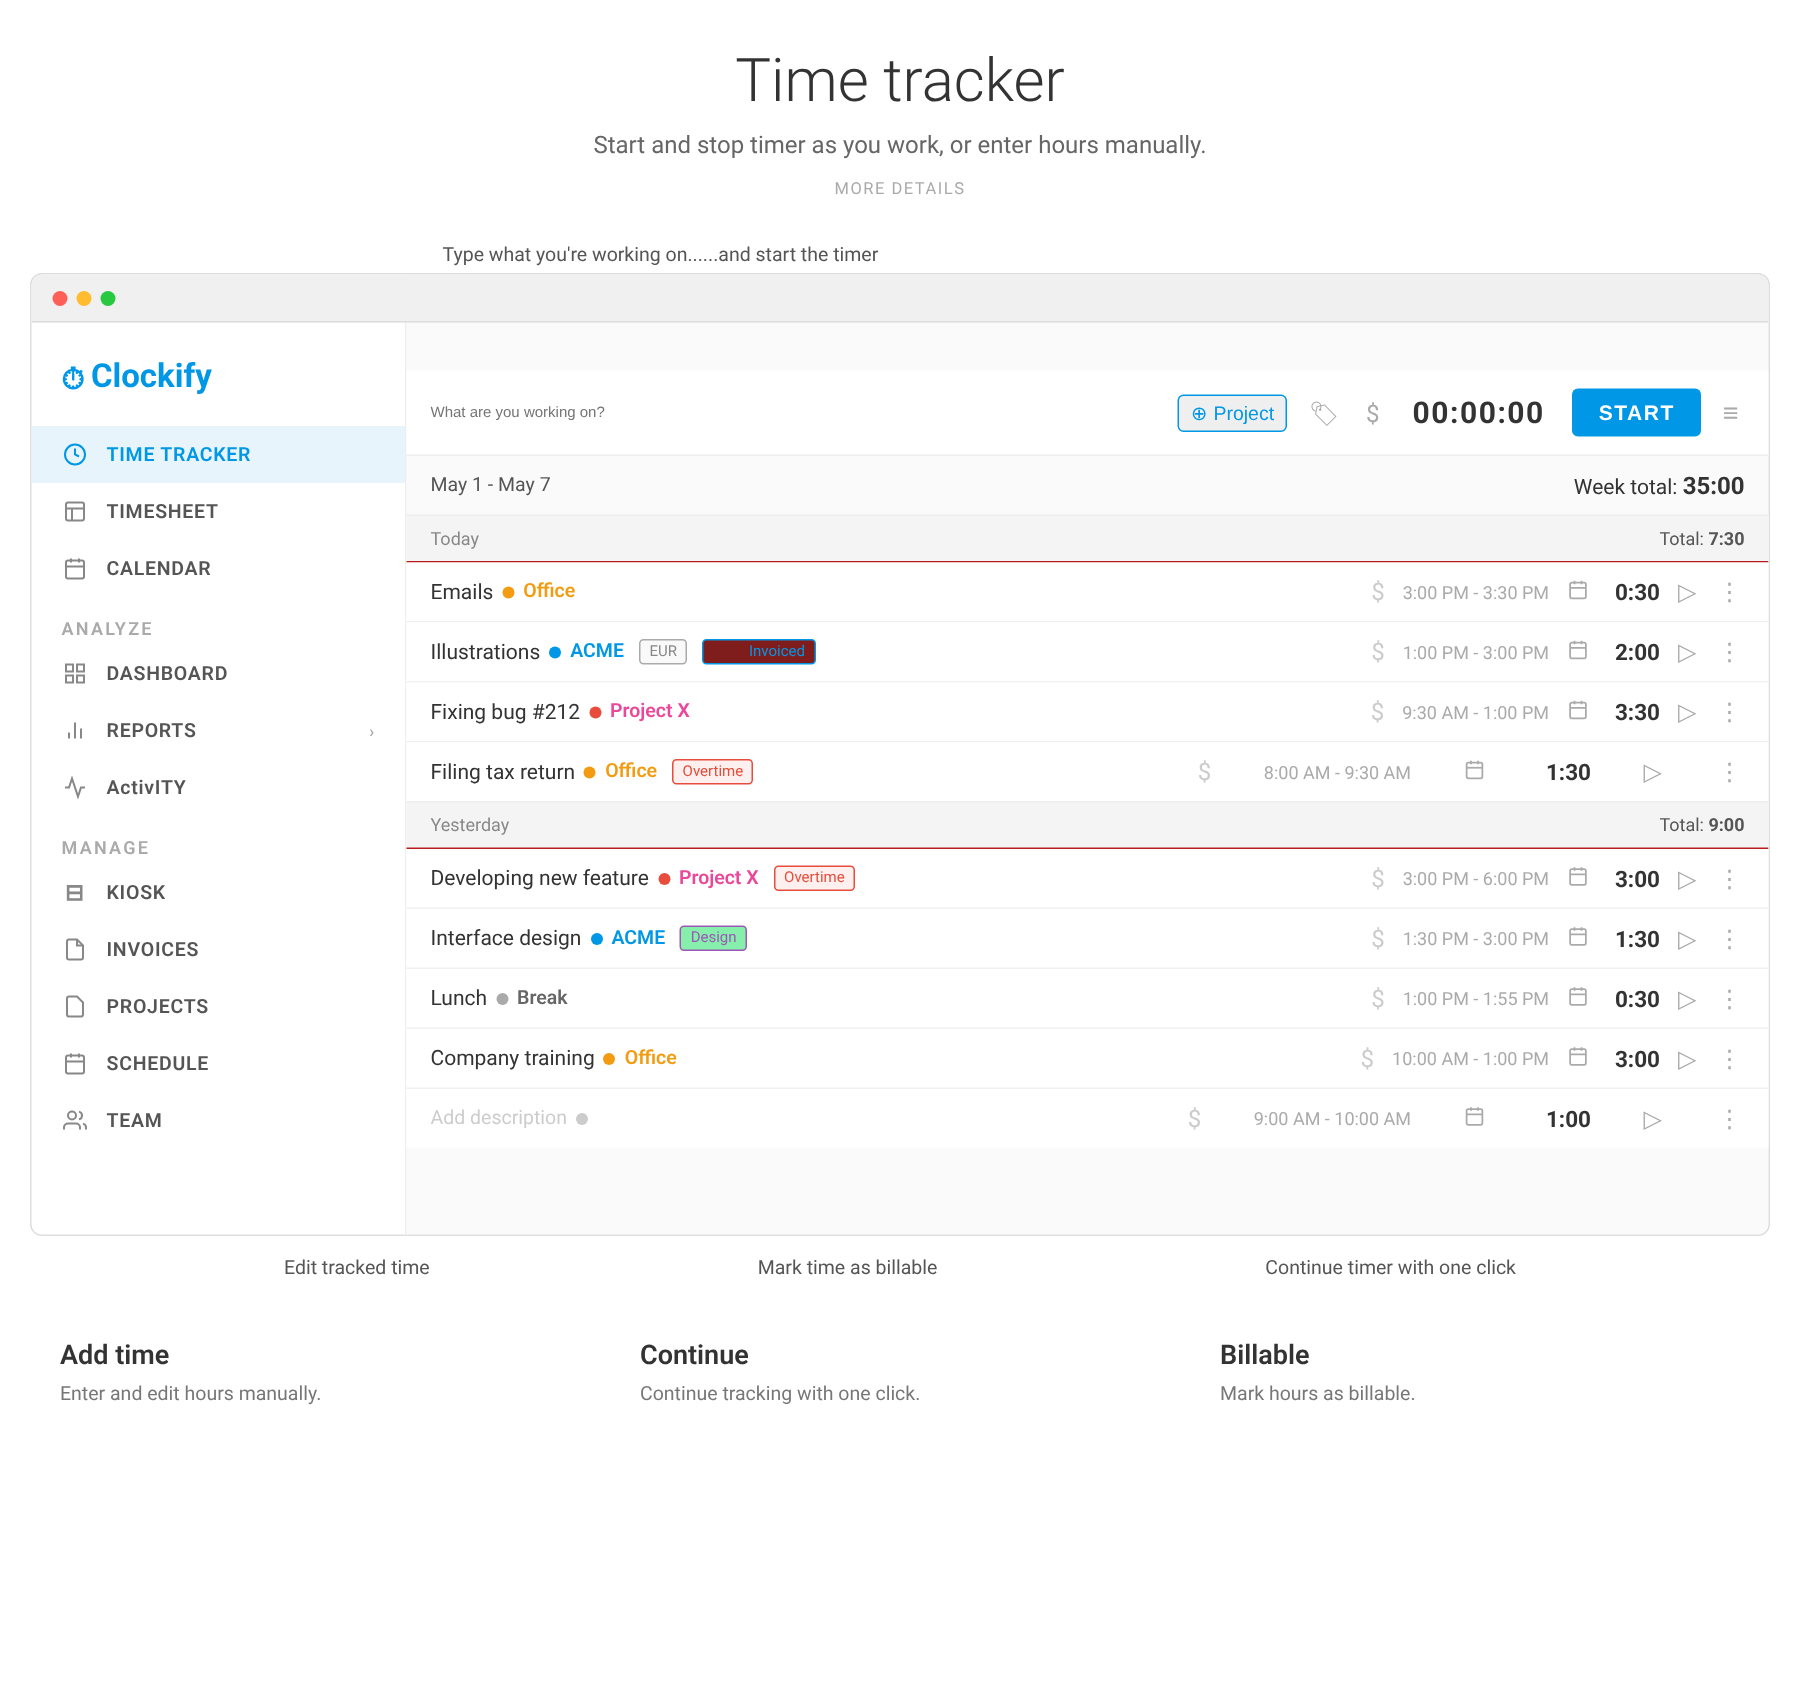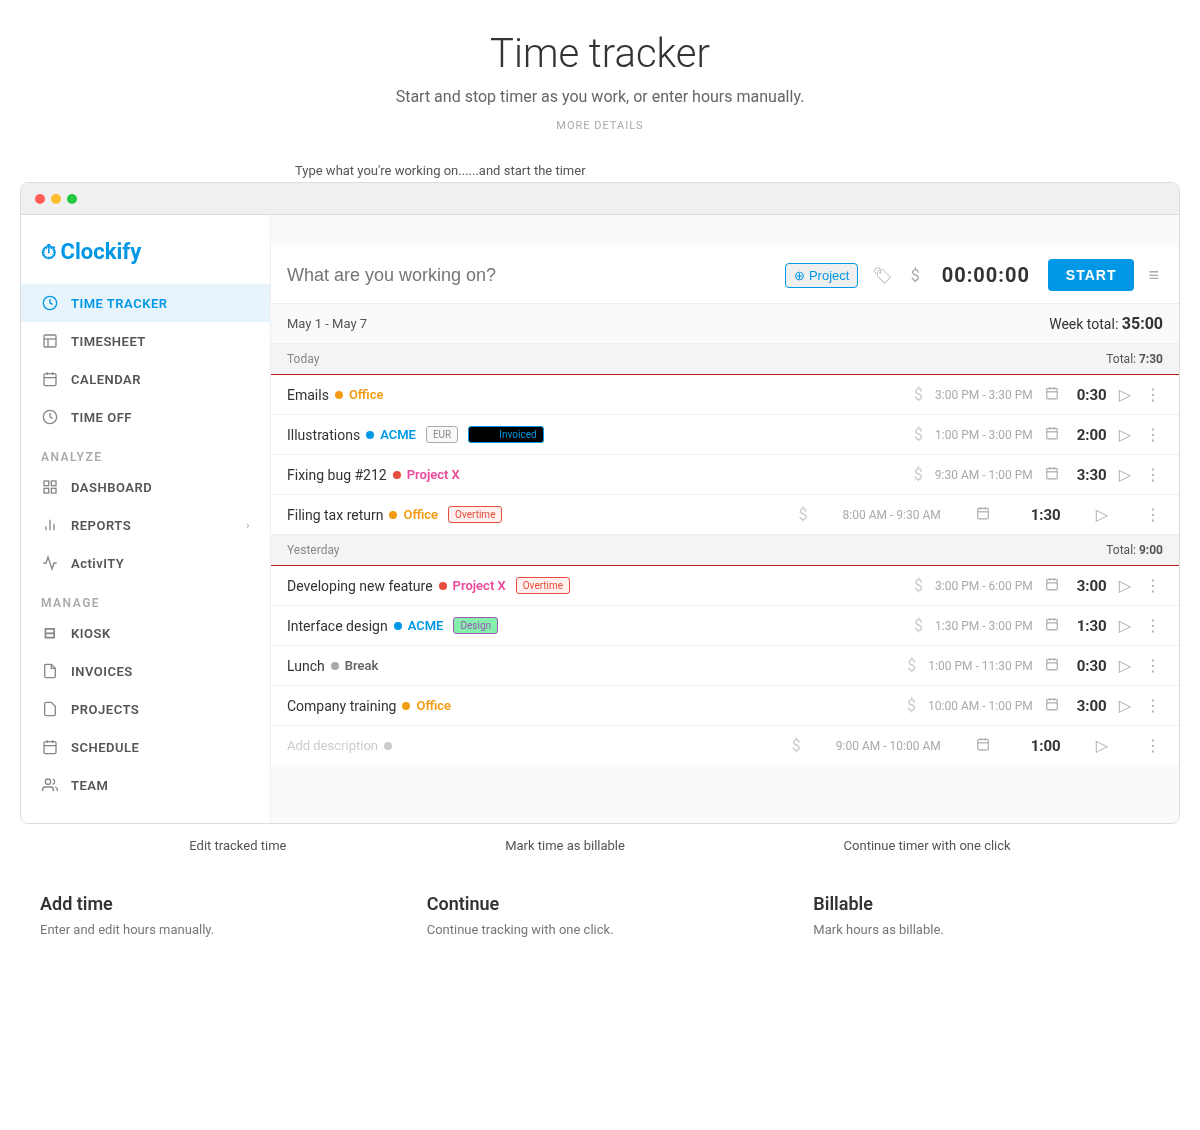--- a/index.html
+++ b/index.html
@@ -25,21 +25,21 @@
     .sidebar-icon { width: 18px; height: 18px; display: flex; align-items: center; justify-content: center; color: #888; font-size: 15px; flex-shrink: 0; }
     .sidebar-item.active .sidebar-icon { color: #0097e6; }
     .sidebar-section-label { padding: 14px 20px 4px; font-size: 12px; color: #aaa; letter-spacing: 1.5px; font-weight: 600; }
     .sidebar-arrow { margin-left: auto; font-size: 11px; color: #aaa; }
 
     
     .main-content { flex: 1; padding-top: 32px; background: #fafafa; }
 
     
     .timer-bar { background: #fff; border-bottom: 1px solid #eee; padding: 12px 16px; display: flex; align-items: center; gap: 10px; }
-    .timer-input { flex: 1; border: none; outline: none; font-size: 18px; color: #8b5cf6; background: transparent; }
+    .timer-input { flex: 1; border: none; outline: none; font-size: 10px; color: #8b5cf6; background: transparent; }
     .timer-project-btn { display: flex; align-items: center; gap: 4px; font-size: 13px; color: #0097e6; cursor: pointer; border: 1px solid #0097e6; border-radius: 4px; padding: 4px 8px; }
     .timer-tag-btn { font-size: 16px; color: #aaa; cursor: pointer; padding: 0 4px; }
     .timer-bill-btn { font-size: 16px; color: #aaa; cursor: pointer; padding: 0 4px; }
     .timer-time { font-size: 20px; font-weight: 700; color: #333; margin: 0 8px; letter-spacing: 1px; }
     .timer-start-btn { background: #0097e6; color: #fff; border: none; border-radius: 4px; padding: 8px 18px; font-size: 14px; font-weight: 700; cursor: pointer; letter-spacing: 1px; }
     .timer-mode-btn { font-size: 18px; color: #aaa; cursor: pointer; padding: 0 4px; }
 
     
     .week-bar { padding: 10px 16px; display: flex; align-items: center; justify-content: space-between; font-size: 13px; color: #555; }
     .week-total { font-size: 14px; color: #333; }
@@ -56,21 +56,21 @@
     .entry-desc { flex: 1; min-width: 0; }
     .entry-name { font-size: 14px; color: #333; display: flex; align-items: center; gap: 6px; }
     .entry-project-dot { width: 8px; height: 8px; border-radius: 50%; display: inline-block; }
     .entry-project-name { font-size: 13px; font-weight: 600; }
     .project-acme { color: #0097e6; }
     .project-office { color: #f39c12; }
     .project-x { color: #ec4899; }
     .project-break { color: #666; }
     .entry-tag { font-size: 10px; padding: 2px 6px; border-radius: 3px; border: 1px solid; margin-left: 4px; }
     .tag-eur { border-color: #aaa; color: #888; background: #f9f9f9; }
-    .tag-invoiced { border-color: #0097e6; color: #0097e6; background: #000000; padding-left: 30px; }
+    .tag-invoiced { border-color: #0097e6; color: #0097e6; background: #7f1d1d; padding-left: 30px; }
     .tag-overtime { border-color: #e74c3c; color: #e74c3c; background: #fdf0ee; }
     .tag-design { border-color: #9b59b6; color: #9b59b6; background: #86efac; }
     .entry-bill { font-size: 16px; color: #ccc; cursor: pointer; padding: 0 4px; flex-shrink: 0; }
     .entry-time-range { font-size: 12px; color: #aaa; white-space: nowrap; flex-shrink: 0; }
     .entry-edit-btn { font-size: 14px; color: #aaa; cursor: pointer; padding: 0 4px; flex-shrink: 0; }
     .entry-duration { font-size: 15px; font-weight: 700; color: #333; width: 36px; text-align: right; flex-shrink: 0; }
     .entry-play-btn { font-size: 16px; color: #aaa; cursor: pointer; padding: 0 4px; flex-shrink: 0; }
     .entry-more-btn { font-size: 16px; color: #aaa; cursor: pointer; padding: 0 2px; flex-shrink: 0; }
 
     .entry-row.placeholder .entry-name { color: #ccc; font-size: 13px; }
@@ -130,29 +130,20 @@
       <div class="sidebar-item">
         <span class="sidebar-icon">
           <svg width="16" height="16" viewBox="0 0 24 24" fill="none" stroke="currentColor" stroke-width="2">
               <rect x="3" y="4" width="18" height="18" rx="2"></rect>
               <line x1="16" y1="2" x2="16" y2="6"></line>
               <line x1="8" y1="2" x2="8" y2="6"></line>
               <line x1="3" y1="10" x2="21" y2="10"></line>
             </svg>
         </span>
         <span>CALENDAR</span>
-      </div>
-      <div class="sidebar-item">
-        <span class="sidebar-icon">
-          <svg width="16" height="16" viewBox="0 0 24 24" fill="none" stroke="currentColor" stroke-width="2">
-              <circle cx="12" cy="12" r="10"></circle>
-              <polyline points="12 6 12 12 16 14"></polyline>
-            </svg>
-        </span>
-        <span>TIME OFF</span>
       </div>
 
       <div class="sidebar-section-label">ANALYZE</div>
 
       <div class="sidebar-item">
         <span class="sidebar-icon">
           <svg width="16" height="16" viewBox="0 0 24 24" fill="none" stroke="currentColor" stroke-width="2">
               <rect x="3" y="3" width="7" height="7"></rect>
               <rect x="14" y="3" width="7" height="7"></rect>
               <rect x="3" y="14" width="7" height="7"></rect>
@@ -421,21 +412,21 @@
 
         <div class="entry-row">
           <div class="entry-desc">
             <span class="entry-name">
               <span>Lunch</span>
               <span class="entry-project-dot" style="background:#aaa;"></span>
               <span class="entry-project-name project-break">Break</span>
             </span>
           </div>
           <span class="entry-bill">$</span>
-          <span class="entry-time-range">1:00 PM - 11:30 PM</span>
+          <span class="entry-time-range">1:00 PM - 1:55 PM</span>
           <span class="entry-edit-btn">
             <svg width="14" height="14" viewBox="0 0 24 24" fill="none" stroke="currentColor" stroke-width="2">
                 <rect x="3" y="4" width="18" height="18" rx="2"></rect>
                 <line x1="16" y1="2" x2="16" y2="6"></line>
                 <line x1="8" y1="2" x2="8" y2="6"></line>
                 <line x1="3" y1="10" x2="21" y2="10"></line>
               </svg>
           </span>
           <span class="entry-duration">0:30</span>
           <span class="entry-play-btn">▷</span>

